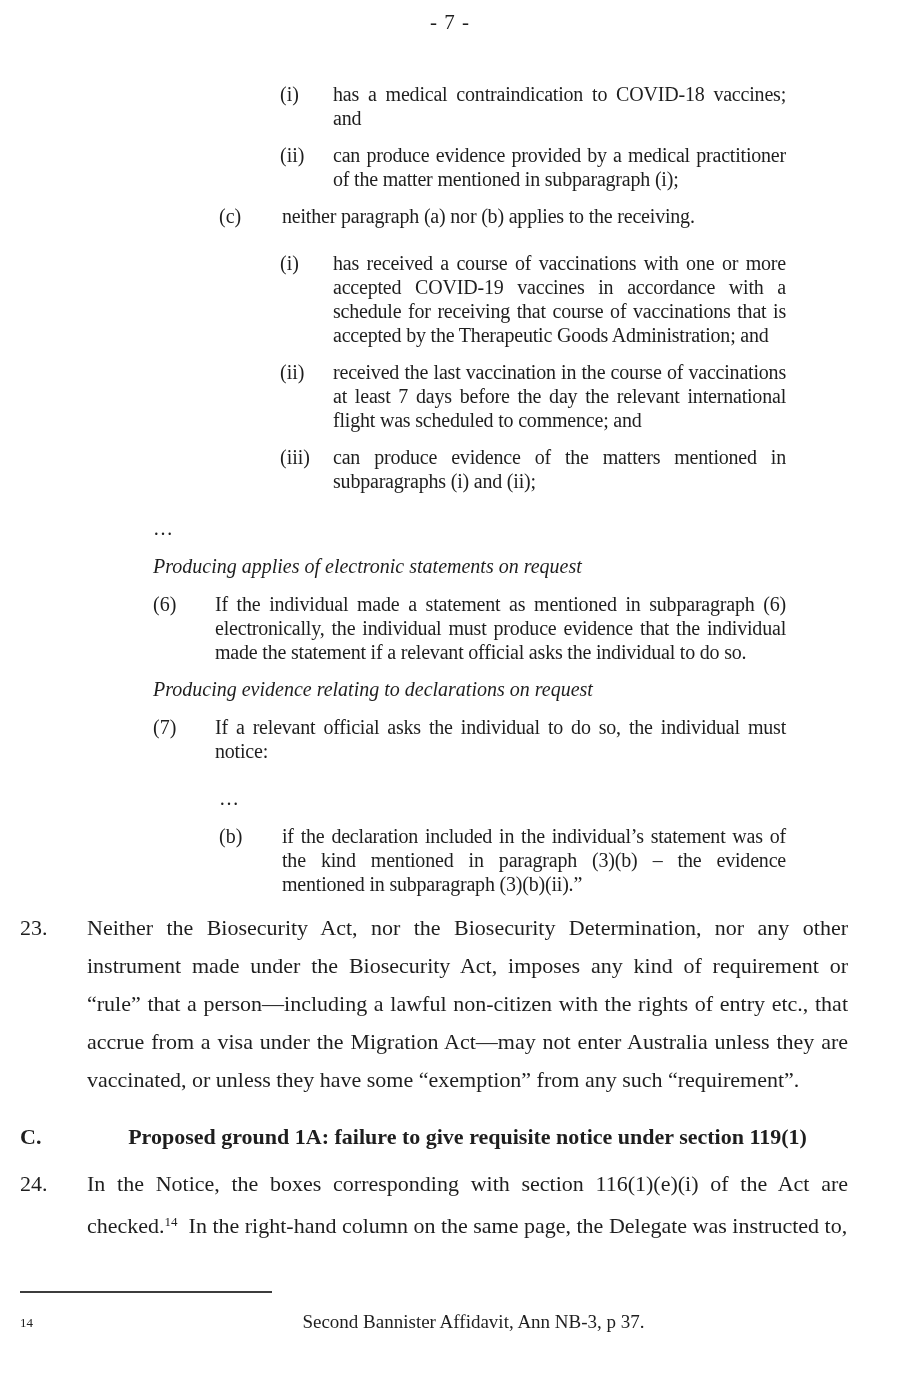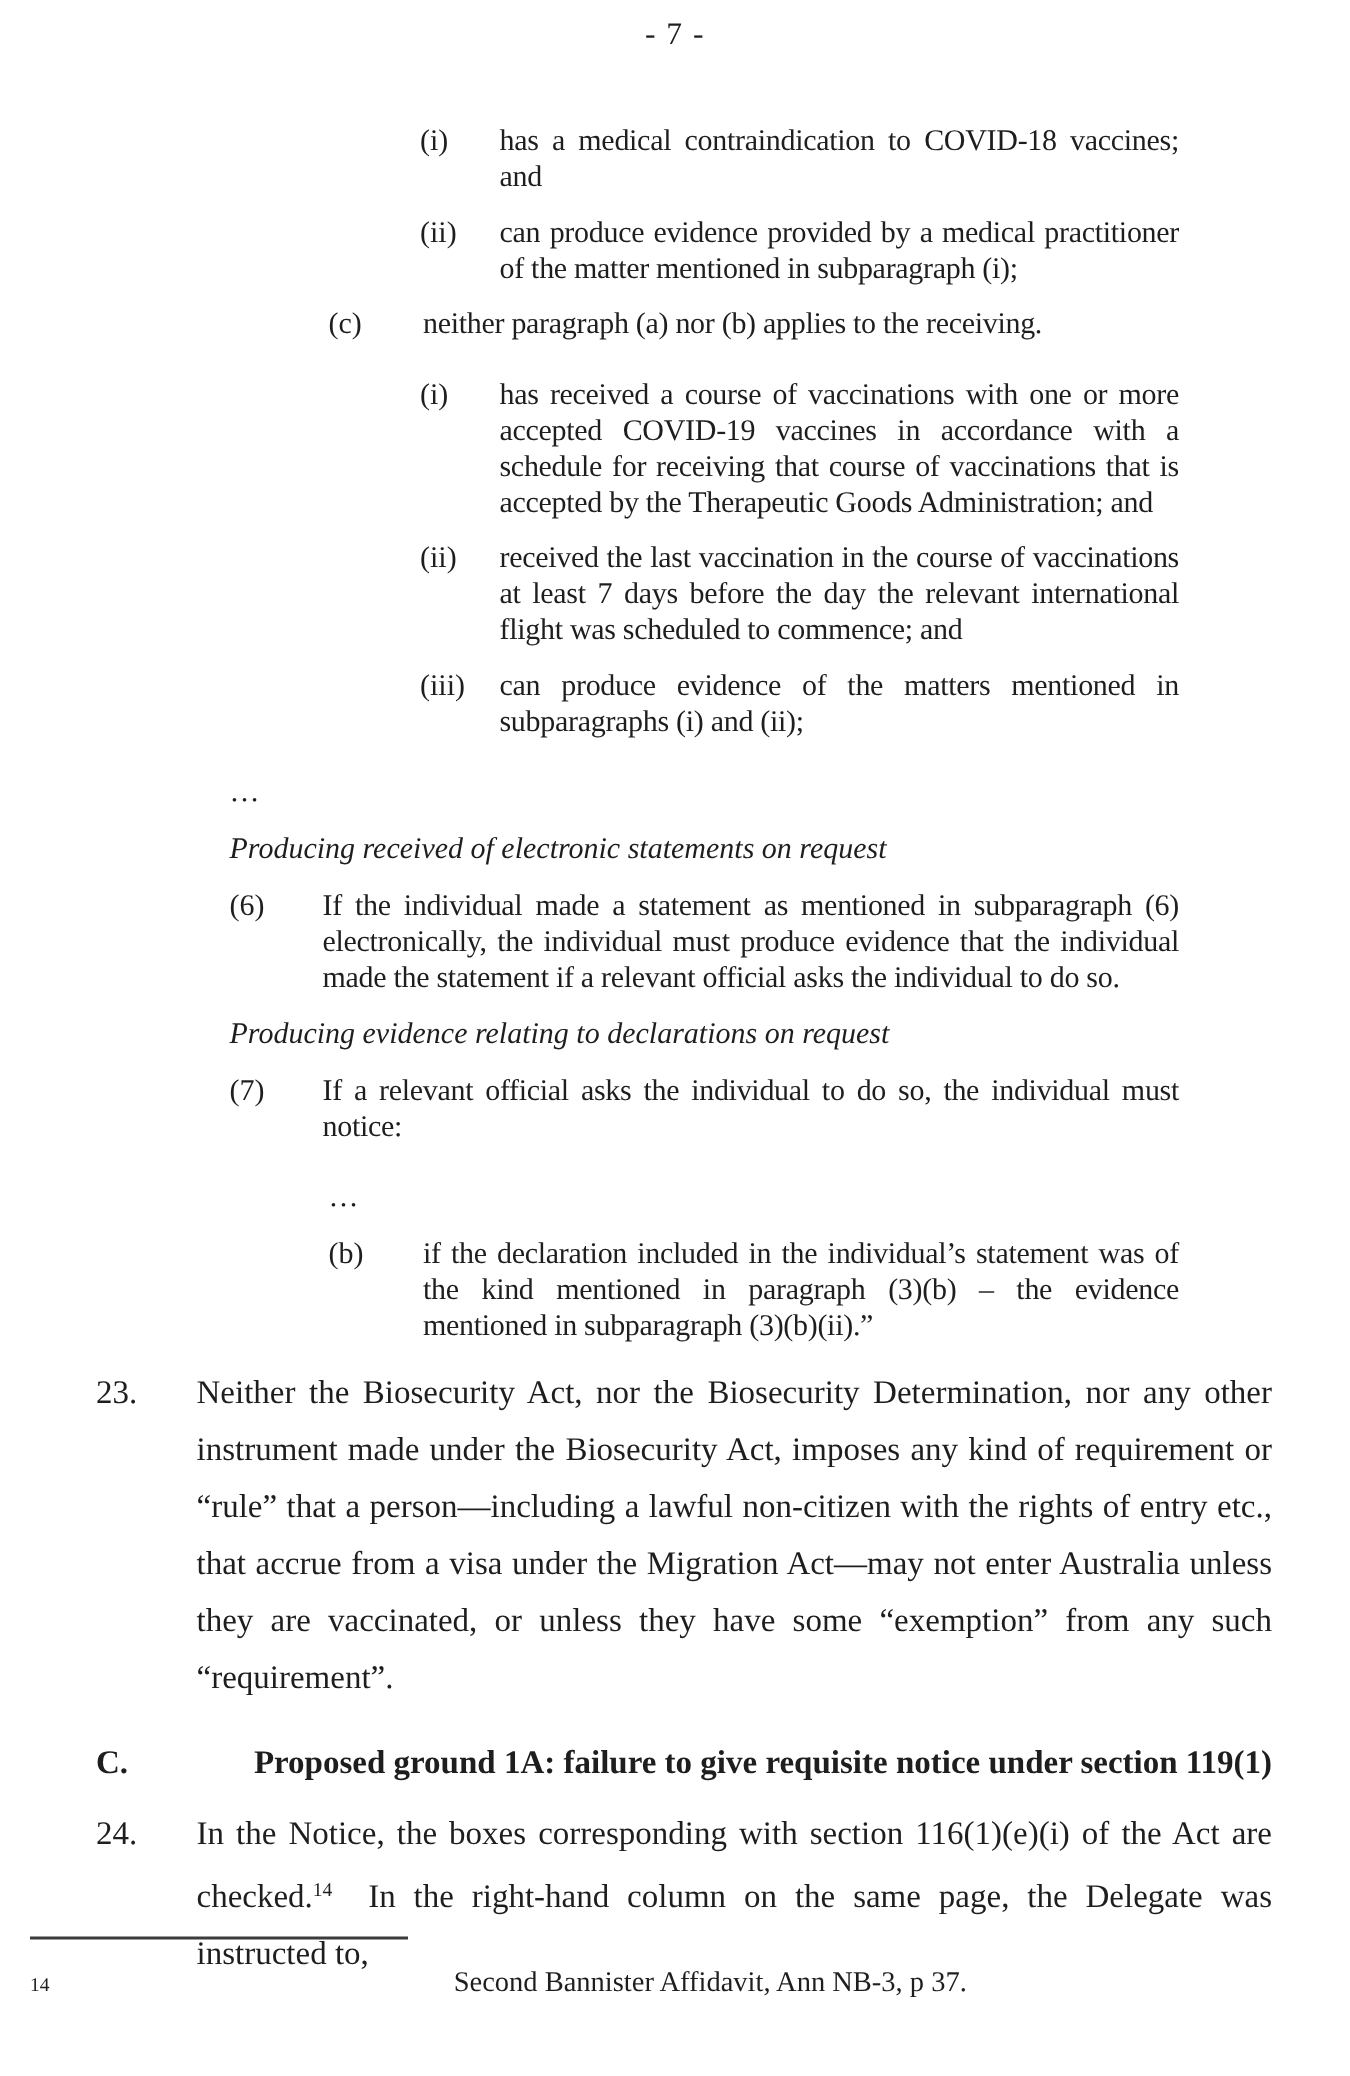--- a/index.html
+++ b/index.html
@@ -40,30 +40,29 @@
   .q-ellipsis { display: block; letter-spacing: 4px; margin-bottom: 14px; }
   .q-ellipsis.lvl1 { padding-left: 66px; }
   
   .num-para {
     display: flex;
     padding-left: 20px;
     padding-right: 52px;
     font-size: 22px;
     line-height: 38px;
     margin-top: 12px;
-    margin-left: 44px;
   }
   .para-num { flex-shrink: 0; width: 67px; }
   .para-body { flex: 1; text-align: justify; }
   .section-head {
     margin-top: 22px;
     font-weight: bold;
     line-height: 32px;
   }
-  .section-head .para-body { text-align: right; }
+  .section-head .para-body { text-align: center; }
   .it { }
   .sup { font-size: 13px; vertical-align: 7px; letter-spacing: 0; }
   
   .footnote-area { position: absolute; left: 20px; top: 1291px; width: 840px; }
   .fn-rule { width: 252px; border-top: 2px solid #3c3c3c; }
   .fn-line { display: flex; margin-top: 17px; font-size: 19px; line-height: 24px; }
   .fn-marker { flex-shrink: 0; width: 67px; font-size: 13px; padding-top: 1px; }
   .fn-text { flex: 1; text-align: center; }
 </style>
 </head>
@@ -100,21 +99,21 @@
       <span class="q-text">received the last vaccination in the course of vaccinations at least 7 days before the day the relevant international flight was scheduled to commence; and</span>
     </div>
 
     <div class="q-row lvl2 gap-lg">
       <span class="q-label">(iii)</span>
       <span class="q-text">can produce evidence of the matters mentioned in subparagraphs (i) and (ii);</span>
     </div>
 
     <div class="q-ellipsis">…</div>
 
-    <div class="q-heading">Producing received of electronic statements on request</div>
+    <div class="q-heading">Producing applies of electronic statements on request</div>
 
     <div class="q-row lvl0">
       <span class="q-label">(6)</span>
       <span class="q-text">If the individual made a statement as mentioned in subparagraph (6) electronically, the individual must produce evidence that the individual made the statement if a relevant official asks the individual to do so.</span>
     </div>
 
     <div class="q-heading">Producing evidence relating to declarations on request</div>
 
     <div class="q-row lvl0 gap-lg">
       <span class="q-label">(7)</span>

